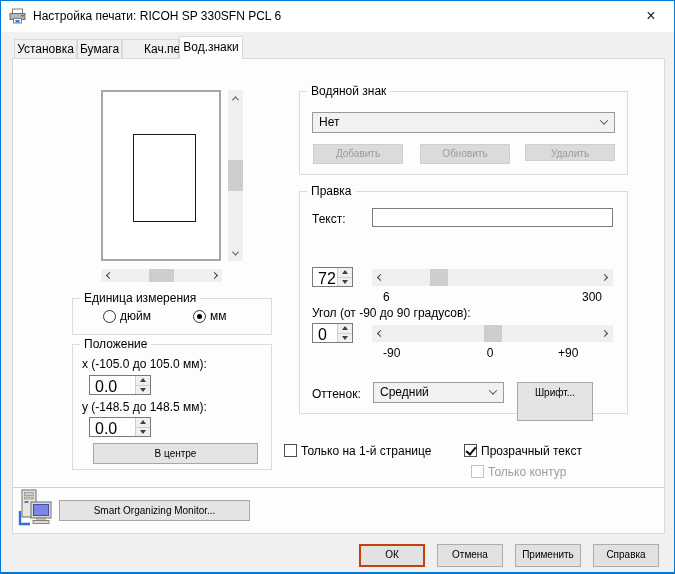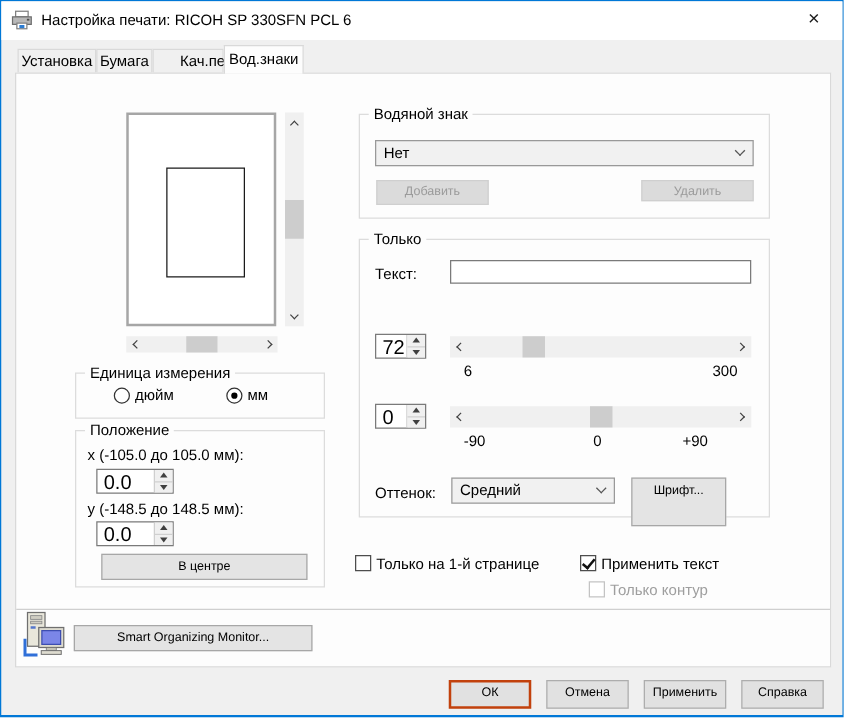--- a/index.html
+++ b/index.html
@@ -36,21 +36,21 @@
   .hscroll .sb-btn { width:16px; height:13px; top:0; }
   .sb-thumb { position:absolute; background:#cdcdcd; }
   
   .chev { display:inline-block; width:5px; height:5px; border:0 solid #404040; }
   .chev-up    { border-left-width:1px; border-top-width:1px; transform:rotate(45deg) translate(1px,1px); }
   .chev-down  { border-right-width:1px; border-bottom-width:1px; transform:rotate(45deg) translate(-1px,-1px); }
   .chev-left  { border-left-width:1px; border-bottom-width:1px; transform:rotate(45deg); }
   .chev-right { border-right-width:1px; border-top-width:1px; transform:rotate(45deg); }
   .chev-combo { width:6px; height:6px; border-color:#555; border-right-width:1px; border-bottom-width:1px; transform:rotate(45deg) translate(-1px,-1px); }
   
-  .groupbox { position:absolute; border:1px solid #dcdcdc; }
+  .groupbox { position:absolute; border:1px solid #dcdcdc;margin-left:12px; }
   .legend { position:absolute; top:-8px; left:7px; background:#fdfdfd; padding:0 4px; line-height:14px; white-space:nowrap; }
   .g-unit { left:47px; top:239px; width:200px; height:37px; }
   .g-pos  { left:47px; top:285px; width:200px; height:126px; }
   .g-wm   { left:274px; top:32px; width:329px; height:84px; }
   .g-edit { left:274px; top:132px; width:329px; height:223px; }
   
   .radio { position:absolute; width:13px; height:13px; border:1px solid #333; border-radius:50%; background:#fff; }
   .radio.selected::after { content:""; position:absolute; left:3px; top:3px; width:5px; height:5px; border-radius:50%; background:#000; }
   .radio-label { position:absolute; line-height:13px; white-space:nowrap; }
   
@@ -168,25 +168,26 @@
       <div class="btn" style="left:20px; top:98px; width:165px; height:21px; line-height:19px;">В центре</div>
     </div>
 
     <div class="groupbox g-wm">
       <span class="legend">Водяной знак</span>
       <div class="combo" style="left:12px; top:20px; width:303px; height:21px;">
         <span class="combo-text">Нет</span>
         <span class="chev chev-combo combo-chev"></span>
       </div>
       <div class="btn disabled" style="left:13px; top:52px; width:90px; height:20px; line-height:18px;">Добавить</div>
+      <div class="btn disabled" style="left:120px; top:52px; width:90px; height:20px; line-height:18px;">Обновить</div>
       <div class="btn disabled" style="left:225px; top:52px; width:90px; height:17px; line-height:18px;">Удалить</div>
     </div>
 
     <div class="groupbox g-edit">
-      <span class="legend">Только</span>
+      <span class="legend">Правка</span>
       <span class="label" style="left:12px; top:20px;">Текст:</span>
       <input class="textinput" style="left: 72px; top: 16px; width: 241px; height: 19px;" value="">
 
       <div class="spinner" style="left:12px; top:75px; width:41px; height:20px;">
         <div class="spin-val">72</div>
         <div class="spin-btns">
           <div class="spin-btn">
               <span class="tri-up"></span>
             </div>
           <div class="spin-btn">
@@ -199,20 +200,21 @@
             <span class="chev chev-left"></span>
           </div>
         <div class="sb-thumb" style="left:58px; width:18px;"></div>
         <div class="sb-btn" style="right:0; left:auto;">
             <span class="chev chev-right"></span>
           </div>
       </div>
       <span class="scale-label" style="left:83px; top:98px;">6</span>
       <span class="scale-label" style="left:270px; top:98px; width:32px; text-align:right;">300</span>
 
+      <span class="label" style="left:12px; top:114px;">Угол (от -90 до 90 градусов):</span>
       <div class="spinner" style="left:12px; top:131px; width:41px; height:20px;">
         <div class="spin-val">0</div>
         <div class="spin-btns">
           <div class="spin-btn">
               <span class="tri-up"></span>
             </div>
           <div class="spin-btn">
               <span class="tri-down"></span>
             </div>
         </div>
@@ -234,21 +236,21 @@
       <div class="combo" style="left:73px; top:190px; width:131px; height:21px;">
         <span class="combo-text">Средний</span>
         <span class="chev chev-combo combo-chev"></span>
       </div>
       <div class="btn" style="left:217px; top:190px; width:76px; height:39px; line-height:19px;">Шрифт...</div>
     </div>
 
     <span class="cb" style="left:271px; top:385px;"></span>
     <span class="cb-label" style="left:288px; top:385px;">Только на 1-й странице</span>
     <span class="cb checked" style="left:451px; top:385px;"></span>
-    <span class="cb-label" style="left:468px; top:385px;">Применить текст</span>
+    <span class="cb-label" style="left:468px; top:385px;">Прозрачный текст</span>
     <span class="cb disabled" style="left:458px; top:406px;"></span>
     <span class="cb-label disabled" style="left:475px; top:406px;">Только контур</span>
 
     <div class="sep-line"></div>
     <svg class="som-icon" width="40" height="40" viewBox="0 0 40 40">
       <rect x="7" y="2" width="14" height="27" fill="#e9e7db" stroke="#6f6f6f"></rect>
       <rect x="9.5" y="4.5" width="9" height="3" fill="#cfcdc2" stroke="#8a8a8a" stroke-width="0.7"></rect>
       <rect x="9.5" y="9" width="9" height="2" fill="#cfcdc2" stroke="#8a8a8a" stroke-width="0.7"></rect>
       <rect x="9.5" y="13" width="4" height="2" fill="#5577cc"></rect>
       <rect x="16" y="14" width="20" height="16" fill="#dedcd0" stroke="#6f6f6f"></rect>

